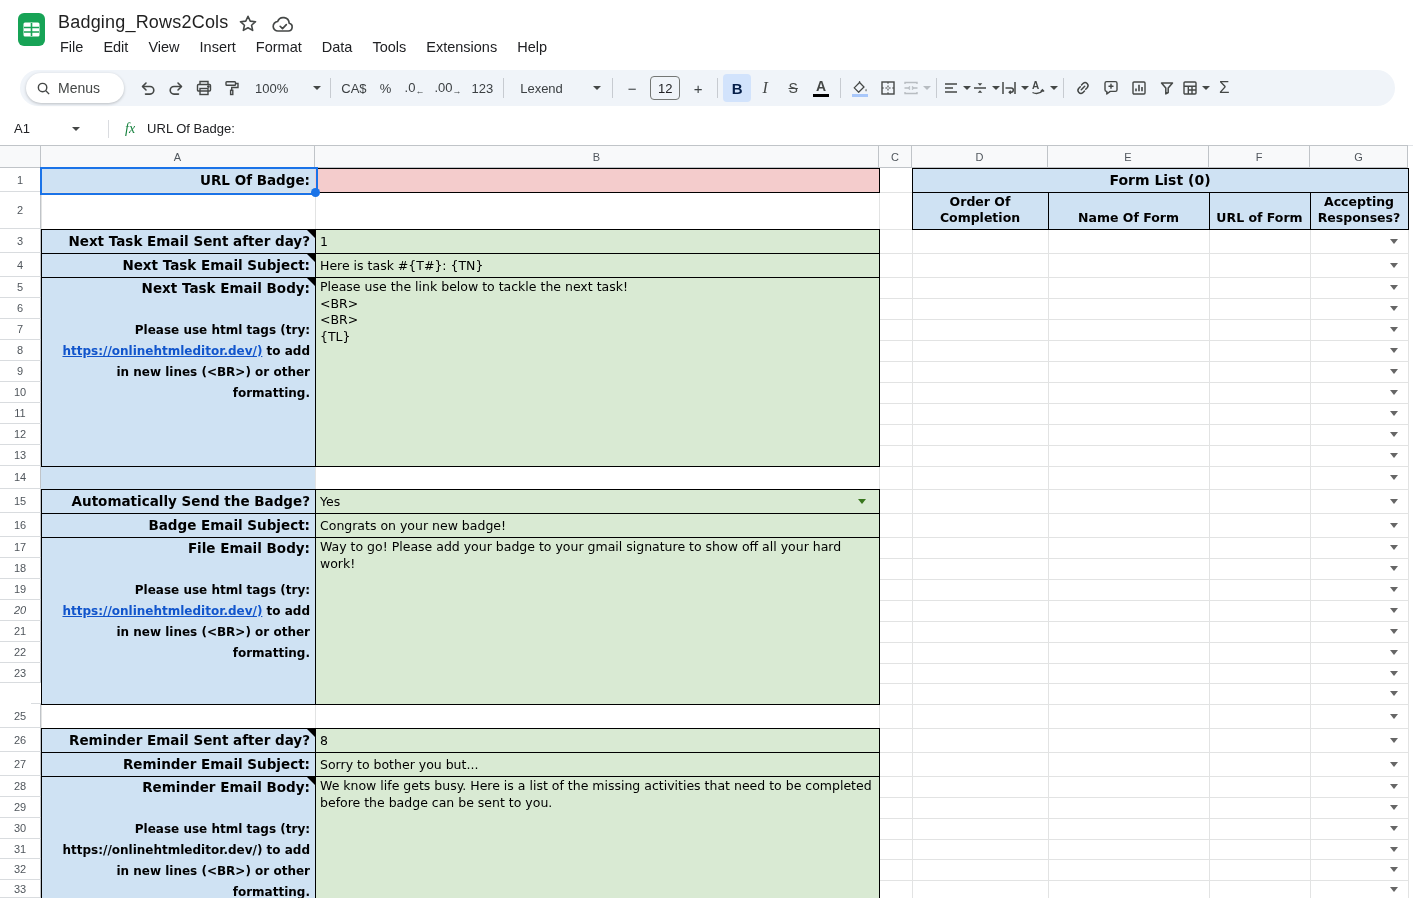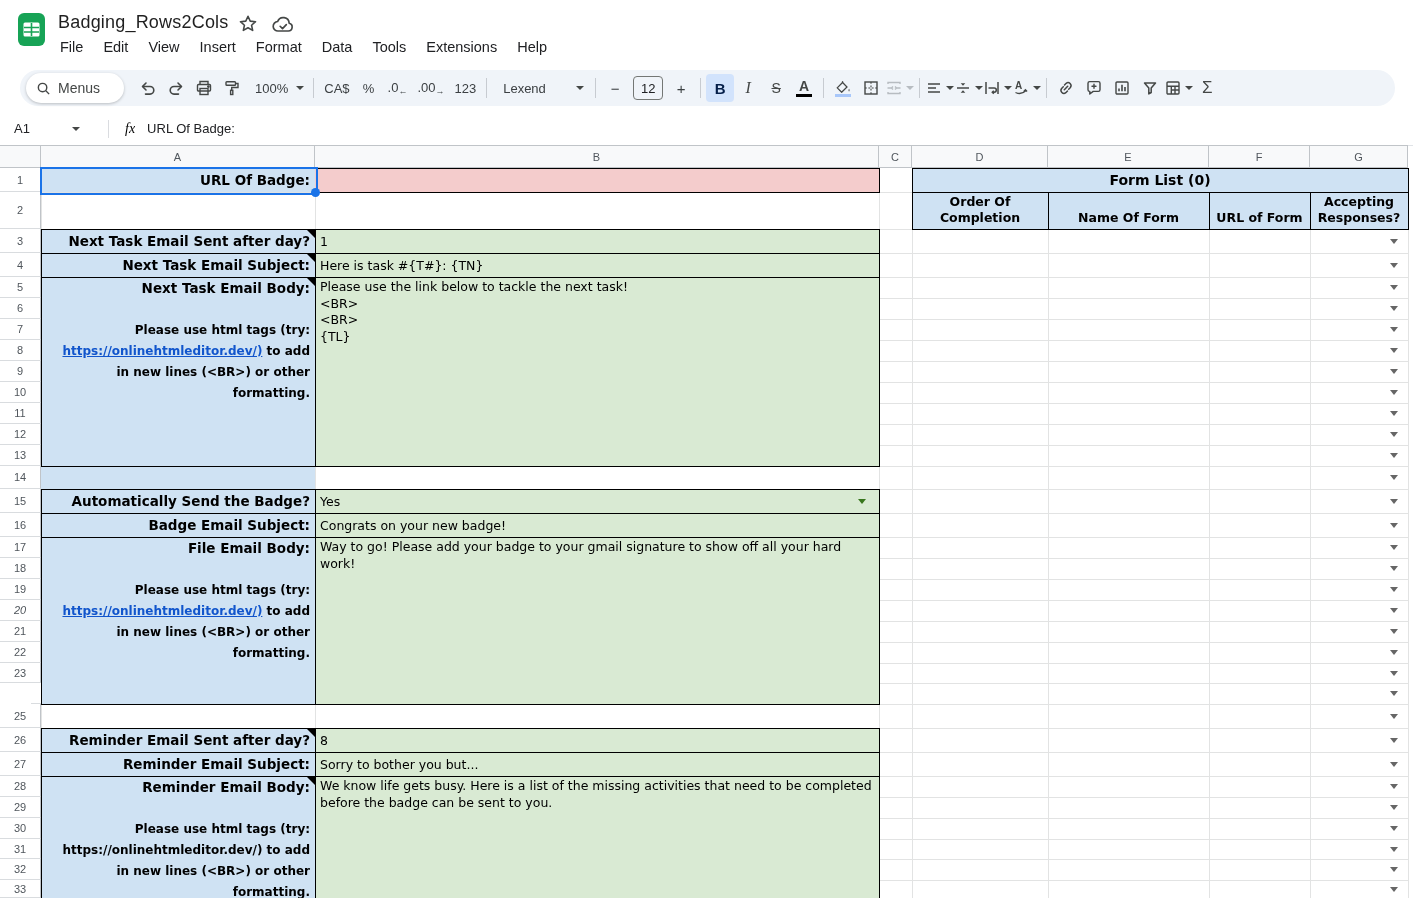--- a/index.html
+++ b/index.html
@@ -20,38 +20,38 @@
            display:flex;align-items:center;padding:0 6px;box-sizing:border-box;}
   .tb{display:flex;align-items:center;justify-content:center;height:28px;min-width:28px;
       border-radius:4px;color:#444746;}
   .tb-txt{font-size:13px;color:#3c4043;font-weight:500;padding:0 5px;}
   .sep{width:1px;height:20px;background:#c7cbd1;margin:0 5px;}
   .caret{width:0;height:0;border-left:4px solid transparent;border-right:4px solid transparent;
          border-top:4px solid #444746;margin-left:3px;}
   #menus-pill{background:#fff;border-radius:16px;height:30px;width:98px;display:flex;align-items:center;
               padding-left:10px;box-sizing:border-box;box-shadow:0 1px 3px rgba(60,64,67,.3);margin-right:10px;}
   #menus-pill span{font-size:14px;color:#444746;margin-left:7px;}
-  #zoom-box{display:flex;align-items:center;padding:0 4px;}
+  #zoom-box{display:flex;align-items:center;padding:0 4px;gap:17px;}
   #font-box{display:flex;align-items:center;width:86px;justify-content:space-between;padding:0 6px;}
   #size-box{width:28px;height:22px;border:1px solid #747775;border-radius:4px;display:flex;
             align-items:center;justify-content:center;font-size:13px;color:#202124;margin:0 4px;}
   #bold-btn{background:#d2e3fc;color:#041e49;font-weight:700;font-size:15px;}
   #italic-btn{font-style:italic;font-family:"Liberation Serif",serif;font-size:16px;}
   #strike-btn{font-size:14px;text-decoration:line-through;}
   .color-under{display:flex;flex-direction:column;align-items:center;justify-content:center;}
   .color-under .bar{width:16px;height:3px;margin-top:1px;}
   #sum-btn{font-size:17px;font-weight:500;}
   .sub-arrow{font-size:9px;vertical-align:-2px;}
   
   #formulabar{left:0;top:112px;width:1413px;height:33px;background:#fff;border-bottom:1px solid #e0e3e7;
               display:flex;align-items:center;}
   #namebox{width:92px;display:flex;align-items:center;padding-left:14px;}
   #namebox span{font-size:13px;color:#202124;}
   #fb-sep{width:1px;height:18px;background:#dadce0;margin:0 10px 0 2px;}
-  #fx{font-family:"Liberation Serif",serif;font-style:italic;font-size:14px;color:#000000;margin:0 12px 0 6px;}
+  #fx{font-family:"Liberation Serif",serif;font-style:italic;font-size:14px;color:#15803d;margin:0 12px 0 6px;}
   #fb-value{font-size:13px;color:#202124;}
   
   .colhead{top:145px;height:23px;background:#f8f9fa;border-right:1px solid #c0c4c8;border-top:1px solid #c0c4c8;
            border-bottom:1px solid #c0c4c8;display:flex;align-items:center;justify-content:center;
            font-size:11px;color:#50565c;box-sizing:border-box;}
   #corner{left:0;top:145px;width:41px;height:23px;background:#f8f9fa;border-right:1px solid #c0c4c8;
           border-bottom:1px solid #c0c4c8;border-top:1px solid #c0c4c8;box-sizing:border-box;}
   .rowhead{left:0;width:41px;background:#fff;border-right:1px solid #c0c4c8;border-bottom:1px solid #d9dcdf;
            display:flex;align-items:center;justify-content:center;font-size:11px;color:#50565c;box-sizing:border-box;}
   .gl{background:#e2e3e3;}

